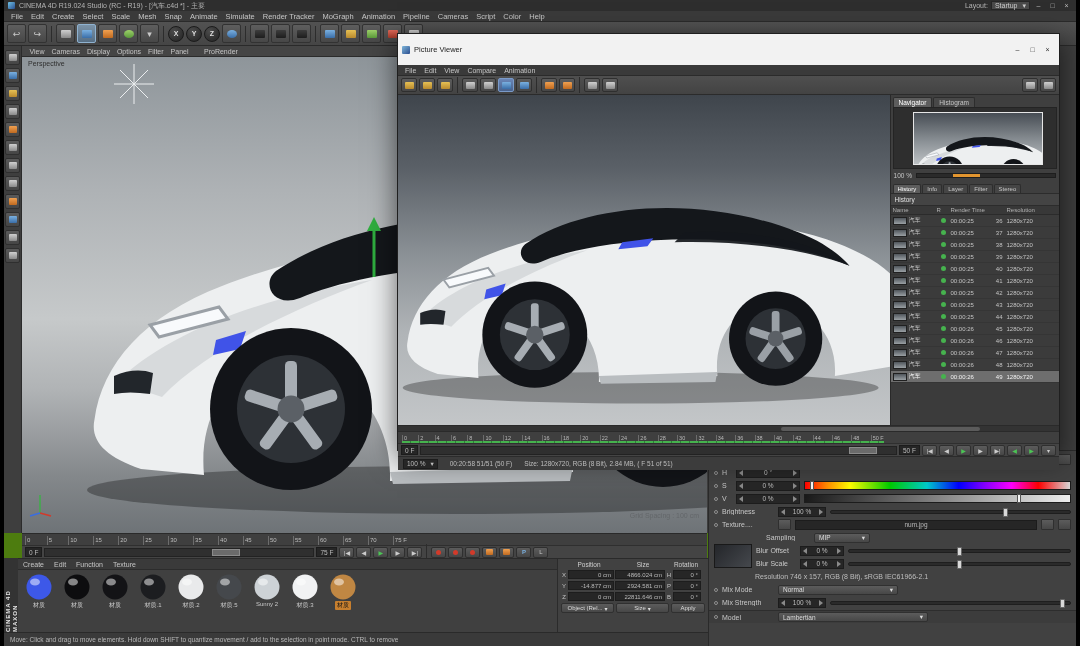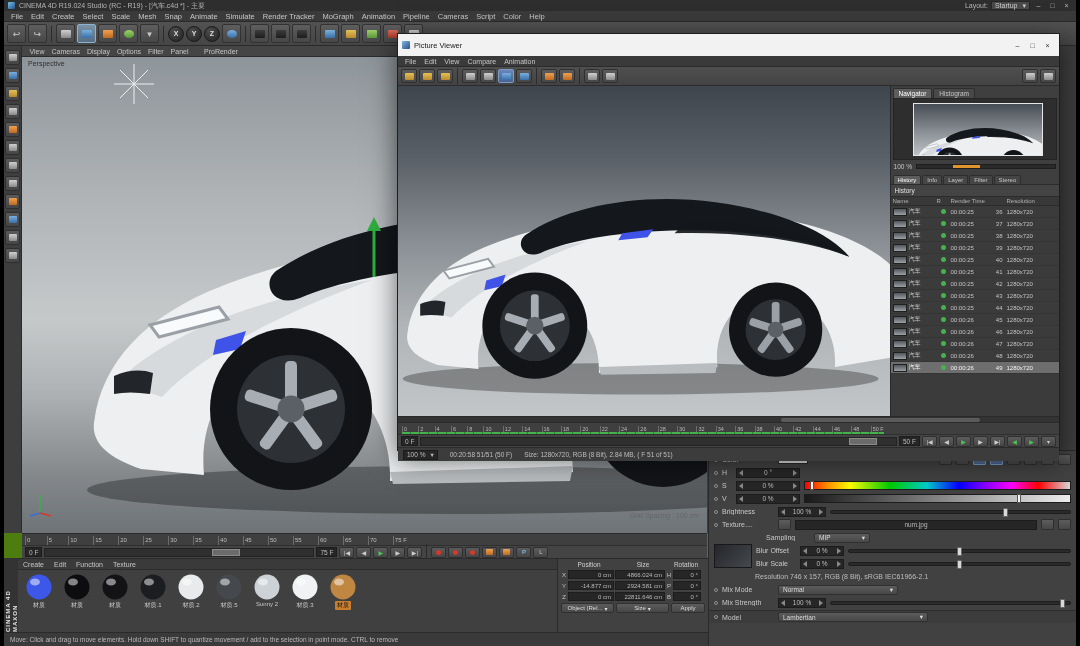--- a/index.html
+++ b/index.html
@@ -110,21 +110,21 @@
   .brow{display:flex;align-items:center;gap:4px;height:13px}
   .blabel{width:40px}
   .restext{padding-left:46px;color:#bdbdbd}
   .arow.model{border-top:1px solid #2d2d2d;background:#3c3c3c;margin-top:1px}
 
   
   .statusbar{position:absolute;left:0;top:632px;width:704px;height:14px;background:#3a3a3a;border-top:1px solid #2a2a2a;display:flex;align-items:center;padding:0 6px;font-size:6.5px;color:#b8b8b8;white-space:nowrap;overflow:hidden}
 
   
   .pv{position:absolute;left:393px;top:33px;width:663px;height:418px;background:#3c3c3c;border:1px solid #1f1f1f;box-shadow:0 8px 26px rgba(0,0,0,.6)}
-  .pv-title{height:22px;background:#f2f2f2;display:flex;align-items:center;gap:4px;padding:0 4px}
+  .pv-title{height:31px;background:#f2f2f2;display:flex;align-items:center;gap:4px;padding:0 4px}
   .pv-ticon{width:8px;height:8px;background:linear-gradient(135deg,#7fb6d9,#2a4d8f);border-radius:1px}
   .pv-ttext{font-size:7.5px;color:#222}
   .pv-wbtns{margin-left:auto;display:flex}
   .pv-wbtn{width:15px;height:11px;display:flex;align-items:center;justify-content:center;font-size:7px;color:#333}
   .pv-menu{height:11px;background:#3a3a3a;border-bottom:1px solid #2b2b2b;display:flex;align-items:center;padding:0 3px}
   .pv-toolbar{height:19px;background:linear-gradient(#4f4f4f,#434343);border-bottom:1px solid #2b2b2b;display:flex;align-items:center;gap:2px;padding:0 3px}
   .ptile{width:16px;height:14px;background:linear-gradient(#5c5c5c,#474747);border:1px solid #2f2f2f;border-radius:2px;display:flex;align-items:center;justify-content:center;flex:0 0 auto}
   .ptile .ib{width:9px;height:7px}
   .ptile.on{background:linear-gradient(#6a86b8,#49628c);border-color:#7a9ac8}
   .pv-body{display:flex;height:330px}

